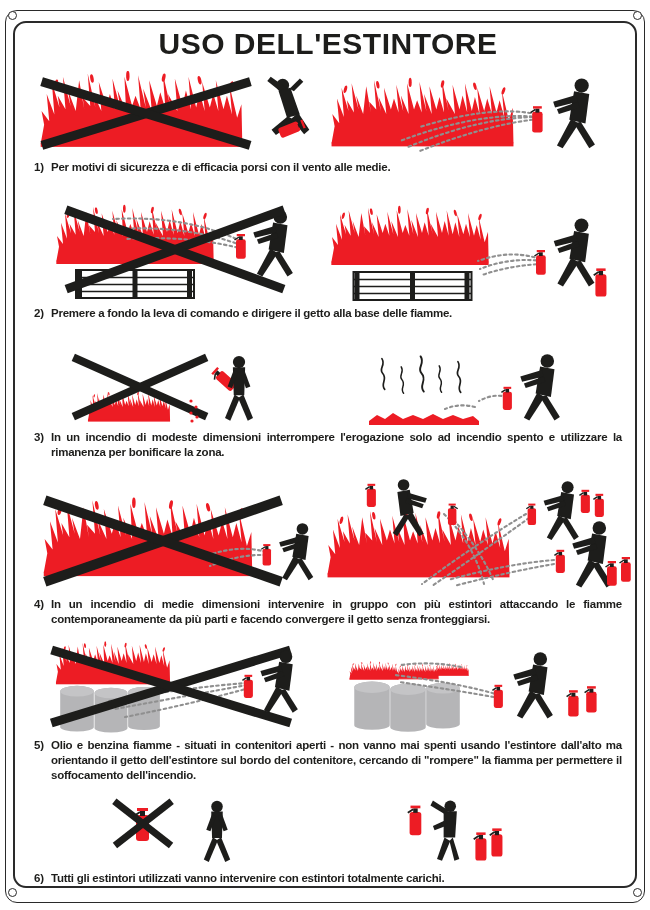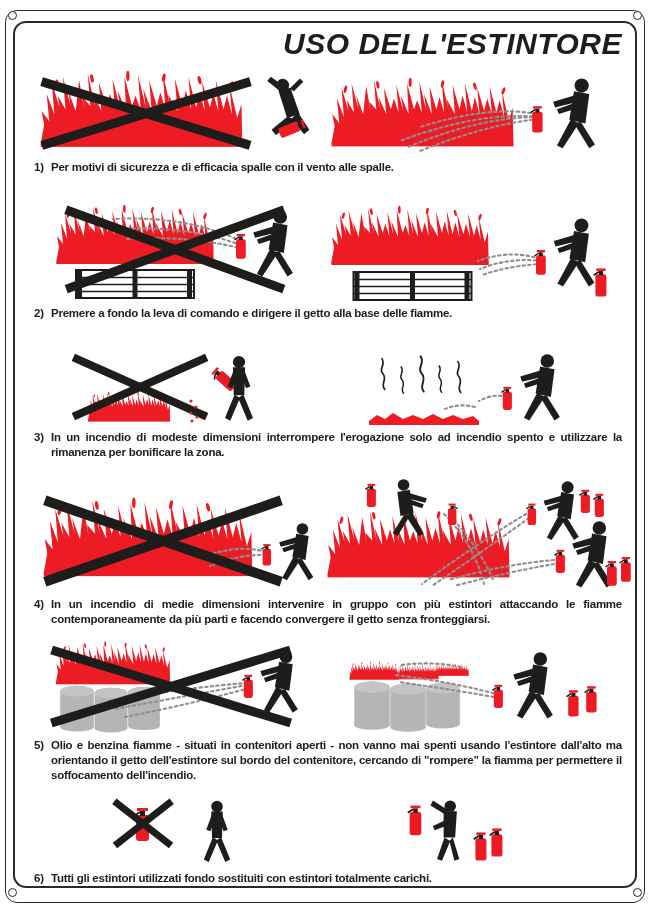--- a/index.html
+++ b/index.html
@@ -2,21 +2,21 @@
 <html><head>
 <meta charset="utf-8">
 <style>
   html,body{margin:0;padding:0;background:#fff;}
   body{width:650px;height:910px;position:relative;font-family:"Liberation Sans",sans-serif;color:#1d1d1b;overflow:hidden;}
   .plate-outer{position:absolute;left:5px;right:5px;top:10px;bottom:7px;border:1.5px solid #2a2a2a;border-radius:12px;background:#fff;}
   .plate-inner{position:absolute;left:13px;right:13px;top:21px;bottom:22px;border:2.5px solid #2a2a2a;border-radius:13px;}
   .hole{position:absolute;width:7px;height:7px;border:1.7px solid #2a2a2a;border-radius:50%;background:#fff;}
   .hole.tl{left:8px;top:11px}.hole.tr{right:8px;top:11px}.hole.bl{left:8px;bottom:13px}.hole.br{right:8px;bottom:13px}
   .content{position:absolute;left:34px;right:28px;top:23px;bottom:24px;}
-  .title{text-align:right;font-size:30px;font-weight:bold;letter-spacing:.5px;margin:4px 0 0 0;font-style:italic;}
+  .title{text-align:center;font-size:30px;font-weight:bold;letter-spacing:.5px;margin:4px 0 0 0;}
   .figrow{display:flex;align-items:flex-end;}
   .cell{flex:1;display:flex;justify-content:center;align-items:flex-end;}
   .caption{display:flex;font-size:11.5px;font-weight:bold;line-height:1.3;letter-spacing:-.25px;margin:5px 0 0 0;}
   .caption .num{flex:0 0 17px;}
   .caption .txt{flex:1;text-align:justify;}
   .s1 .figrow{height:86px;margin-top:8px}
   .s2 .figrow{height:102px;margin-top:24px}
   .s3 .figrow{height:76px;margin-top:28px}
   .s4 .figrow{height:118px;margin-top:14px}
   .s5 .figrow{height:96px;margin-top:10px}
@@ -132,21 +132,21 @@
           <path class="sp" d="M208,48 Q150,48 78,78"></path>
           <path class="sp" d="M208,50 Q155,56 90,82"></path>
           <path class="sp" d="M206,45 Q160,36 90,58"></path>
           <use href="#ext" x="199" y="35" width="16" height="30"></use>
           <use href="#man-spray" class="ink" x="214" y="8" width="62" height="76"></use>
         </svg>
       </div>
     </div>
     <p class="caption">
       <span class="num">1)</span>
-      <span class="txt">Per motivi di sicurezza e di efficacia spalle con il vento alle spalle.</span>
+      <span class="txt">Per motivi di sicurezza e di efficacia porsi con il vento alle medie.</span>
     </p>
   </section>
 
   <section class="s2">
     <div class="figrow">
       <div class="cell">
         <svg width="272" height="102" viewBox="0 0 272 102">
           <use href="#fire" x="10" y="0" width="160" height="74"></use>
           <use href="#pallet" x="28" y="70" width="124" height="30"></use>
           <path class="sp" d="M196,42 Q140,16 68,20"></path>
@@ -329,17 +329,17 @@
         <svg width="190" height="70" viewBox="0 0 190 70">
           <use href="#ext" x="26" y="6" width="18" height="36"></use>
           <use href="#man-lift" class="ink" x="44" y="2" width="50" height="66"></use>
           <use href="#ext" x="92" y="32" width="17" height="36"></use>
           <use href="#ext" x="108" y="28" width="17" height="36"></use>
         </svg>
       </div>
     </div>
     <p class="caption">
       <span class="num">6)</span>
-      <span class="txt">Tutti gli estintori utilizzati fondo sostituiti con estintori totalmente carichi.</span>
+      <span class="txt">Tutti gli estintori utilizzati vanno intervenire con estintori totalmente carichi.</span>
     </p>
   </section>
 
 </div>
 
 </body></html>

